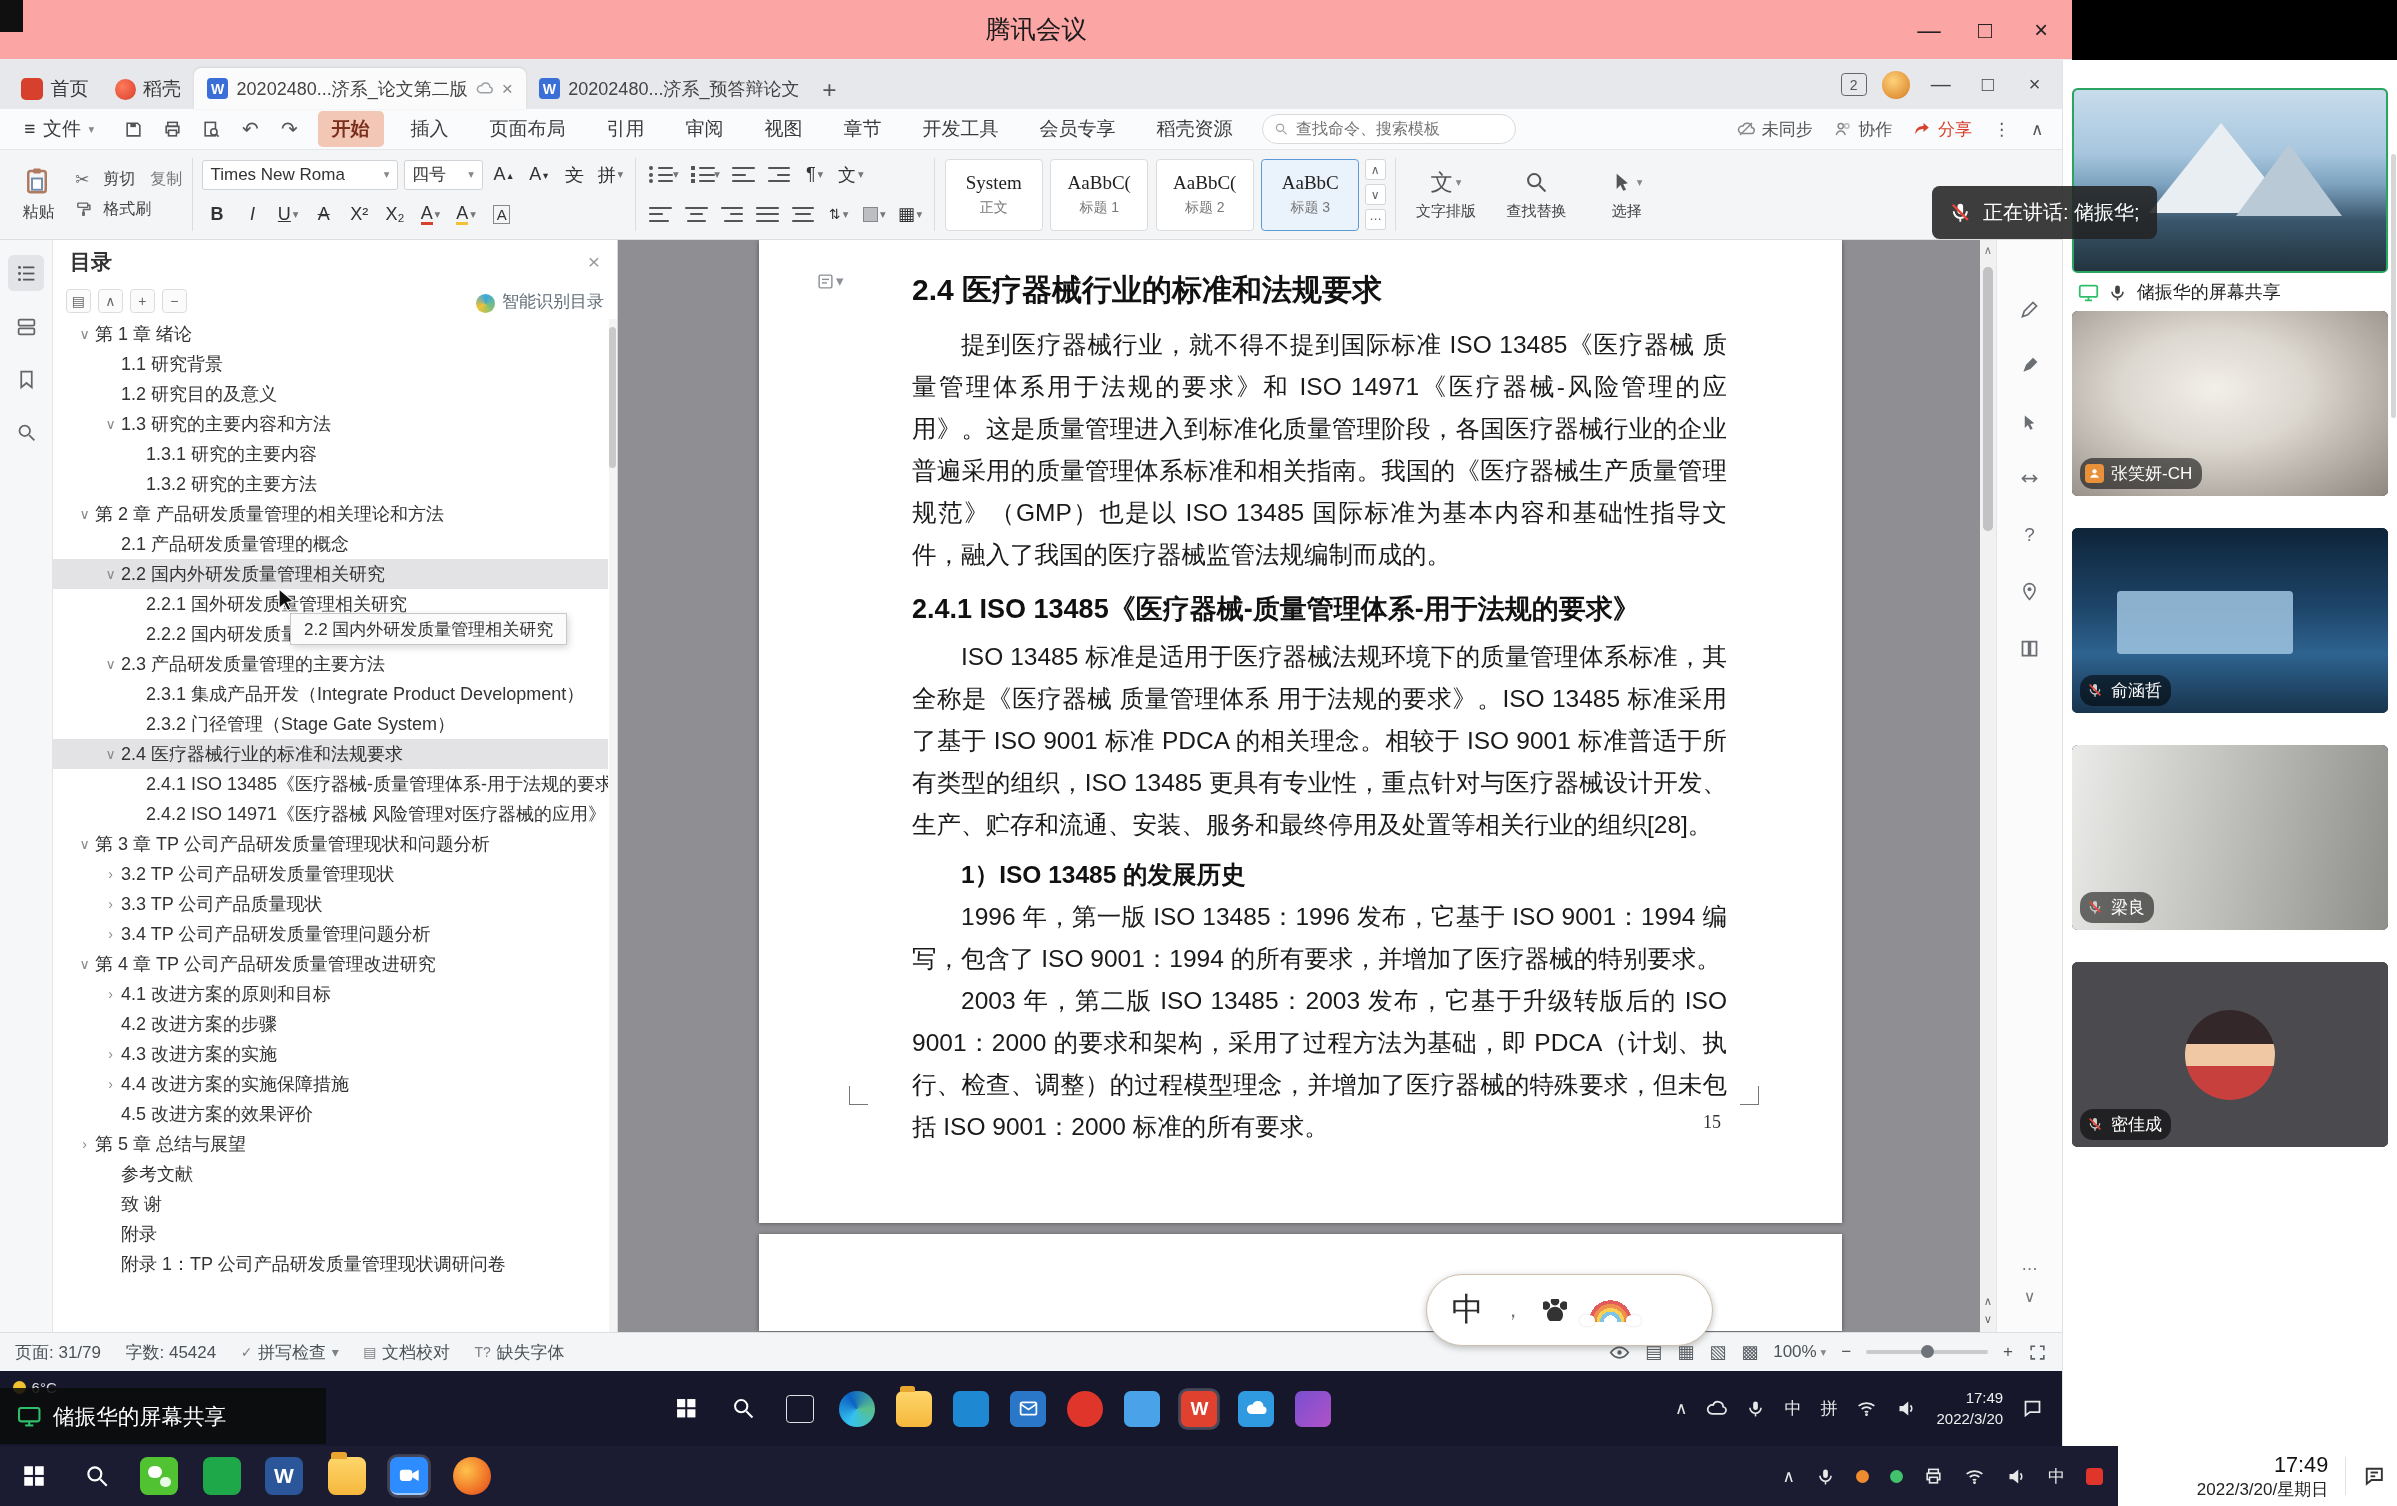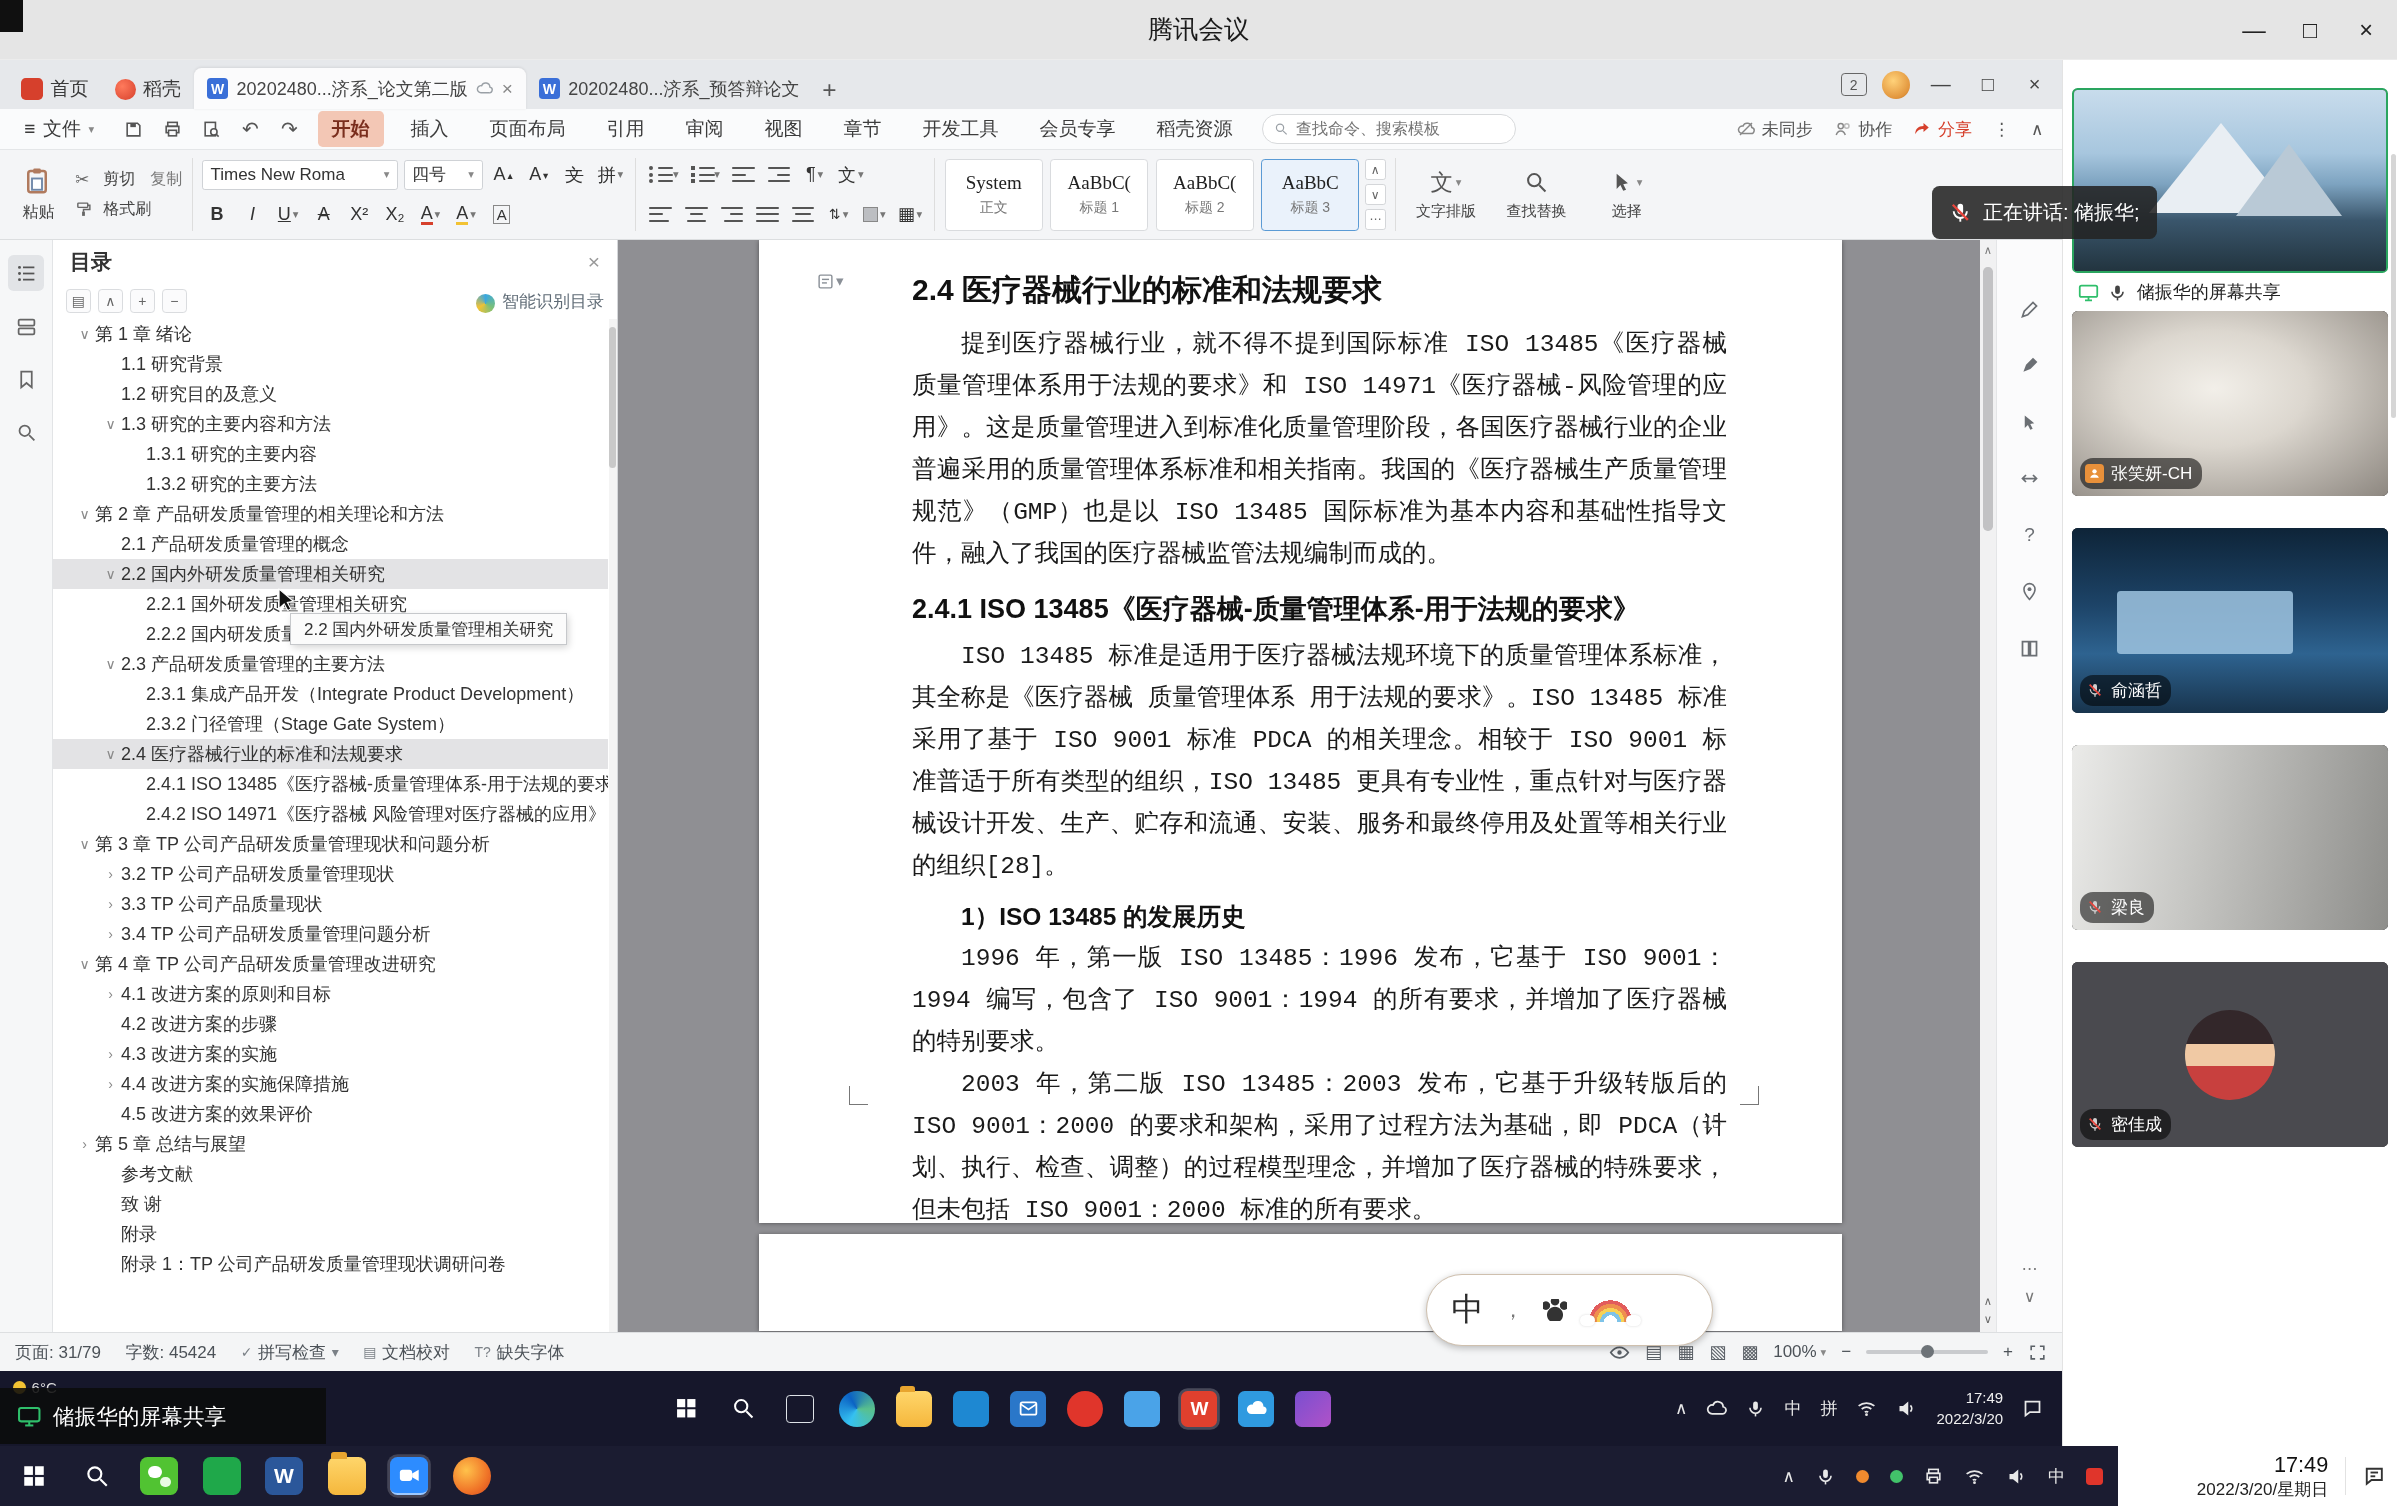--- a/index.html
+++ b/index.html
@@ -1,21 +1,21 @@
 <!DOCTYPE html>
 <html style="font-size:15px"><head>
 <meta charset="utf-8">
 <style>
 *{margin:0;padding:0;box-sizing:border-box}
 html,body{width:2397px;height:1507px;overflow:hidden}
 body{font-family:"Liberation Sans","DejaVu Sans",sans-serif;background:#000;position:relative;color:#333}
 svg{display:block}
 
 
-#titlebar{position:absolute;left:0;top:0;width:2397px;height:60px;background:#e5e5e5;border-bottom:0.9px solid #ececec;display:flex;align-items:center;justify-content:center;z-index:30}
+#titlebar{position:absolute;left:0;top:0;width:2072px;height:60px;background:#fca5a5;border-bottom:0.9px solid #ececec;display:flex;align-items:center;justify-content:center;z-index:30}
 #corner-block{position:absolute;left:0;top:0;width:22.6px;height:32px;background:#101010}
 #mt-title{font-size:25.4px;color:#1a1a1a}
 #win-ctrls{position:absolute;right:9.4px;top:0;height:60px;display:flex;align-items:center;gap:13px}
 #win-ctrls .wc{width:43px;height:43px;display:flex;align-items:center;justify-content:center;font-size:23.5px;color:#222;cursor:pointer}
 
 
 #share{position:absolute;left:0;top:60px;width:2062px;height:1386px;background:#8f8f93;display:flex;flex-direction:column;overflow:hidden}
 
 
 #tabbar{height:49px;background:#e6e8eb;display:flex;align-items:flex-end;padding:0 7.5px;flex:none}
@@ -122,21 +122,21 @@
 .toc-cursor{position:absolute;left:222px;top:347px;z-index:6;color:#111}
 
 
 #doc-area{flex:1;position:relative;background:#8f8f93;overflow:hidden}
 .page{position:absolute;left:141px;width:1083px;background:#fff;box-shadow:0 0.9px 4.7px rgba(0,0,0,.45)}
 .page.p1{top:0;height:983px;padding:28px 115px 0 153px}
 .page.p2{top:994px;height:97px}
 .blk.b-h2{font-size:30px;font-weight:bold;color:#111;margin:1.9px 0 13px;font-family:"Liberation Sans",sans-serif}
 .blk.b-h3{font-size:27px;font-weight:bold;color:#111;margin:15px 0 9.4px;font-family:"Liberation Sans",sans-serif}
 .blk.b-sub{font-size:24.5px;font-weight:bold;color:#111;margin:11.3px 0 5.6px;padding-left:49px;font-family:"Liberation Sans",sans-serif}
-.blk.b-p{font-family:Liberation Mono, monospace;font-size:24.5px;line-height:42px;text-indent:49px;text-align:justify;color:#1a1a1a}
+.blk.b-p{font-family:Liberation Sans, sans-serif;font-size:24.5px;line-height:42px;text-indent:49px;text-align:justify;color:#1a1a1a}
 .pageno{position:absolute;right:121px;top:872px;font-family:"Liberation Serif",serif;font-size:18px;color:#333}
 .cmark{position:absolute;top:846px;width:19px;height:19px}
 .cmark.cl{left:90px;border-left:1.9px solid #777;border-bottom:1.9px solid #777}
 .cmark.cr{right:83px;border-right:1.9px solid #777;border-bottom:1.9px solid #777}
 .para-widget{position:absolute;left:58px;top:32px;display:flex;align-items:center;gap:1.9px;color:#8a9097;font-size:15px}
 .doc-scroll{position:absolute;right:0;top:0;bottom:0;width:16px;background:#f1f1f2;display:flex;flex-direction:column;align-items:center}
 .doc-scroll .sarr{height:21px;display:flex;align-items:center;font-size:11.3px;color:#777}
 .doc-scroll .thumb{width:10.4px;height:264px;margin-top:5.6px;border-radius:4.7px;background:#c2c2c4}
 .doc-scroll .bottom{margin-top:auto;display:flex;flex-direction:column;align-items:center;gap:5.6px;padding-bottom:5.6px;color:#666;font-size:11.3px}
 #right-strip{width:66px;background:#fbfbfc;border-left:0.9px solid #e4e5e7;display:flex;flex-direction:column;align-items:center;padding-top:53px;gap:24.5px;flex:none;position:relative}

